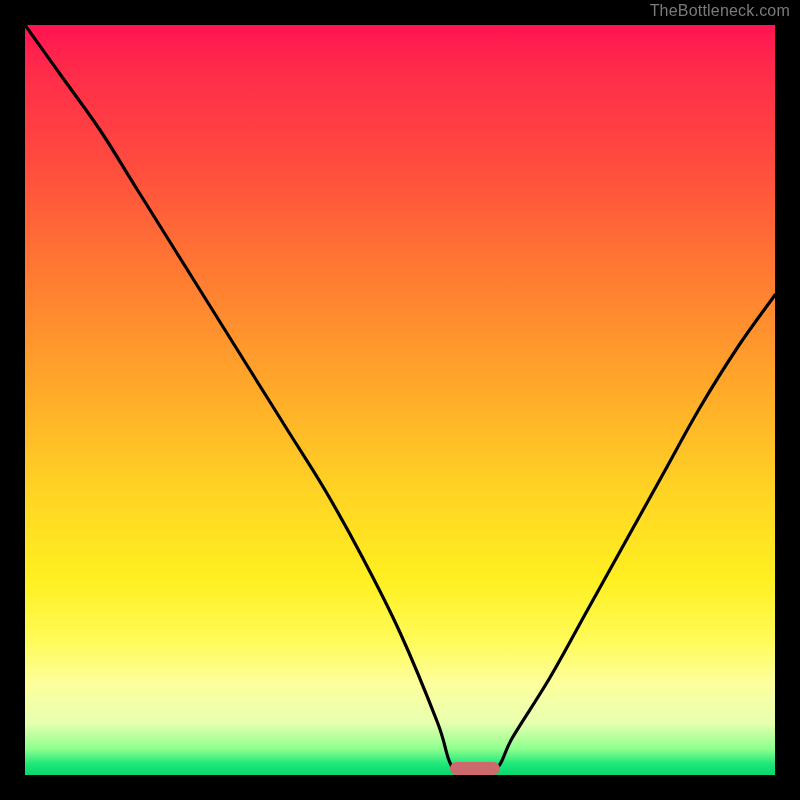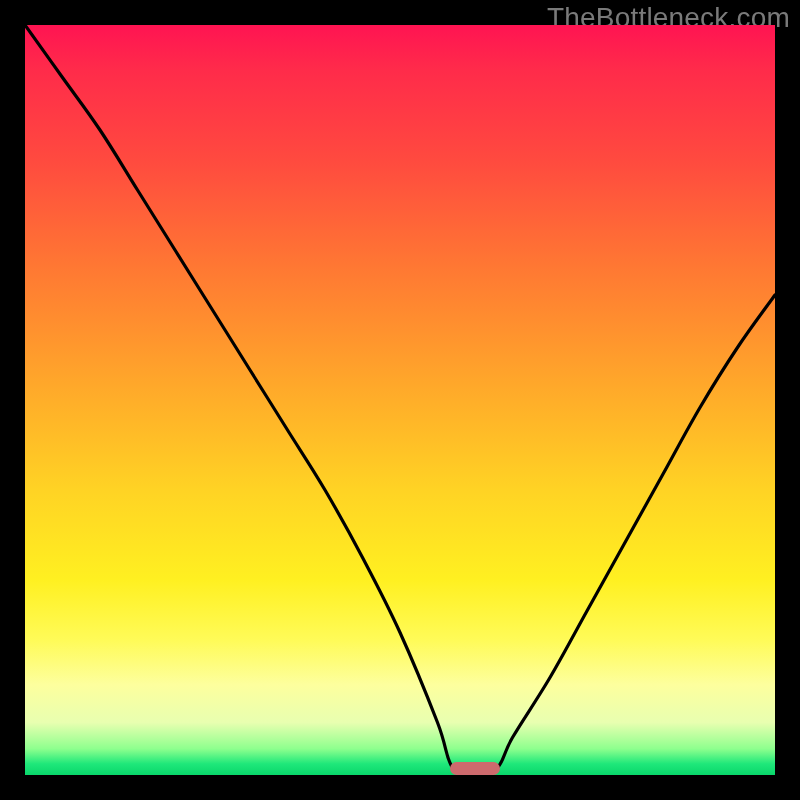--- a/index.html
+++ b/index.html
@@ -39,21 +39,21 @@
       #8eff8e 96.5%,
       #1fe87a 98.5%,
       #09d66b 100%
     );
   }
   .watermark {
     position: absolute;
     top: 2px;
     right: 10px;
     color: #7a7a7a;
-    font-size: 28px;
+    font-size: 16px;
     font-weight: 400;
     letter-spacing: 0.2px;
     user-select: none;
   }
   svg.overlay {
     position: absolute;
     left: 0;
     top: 0;
     width: 750px;
     height: 750px;

